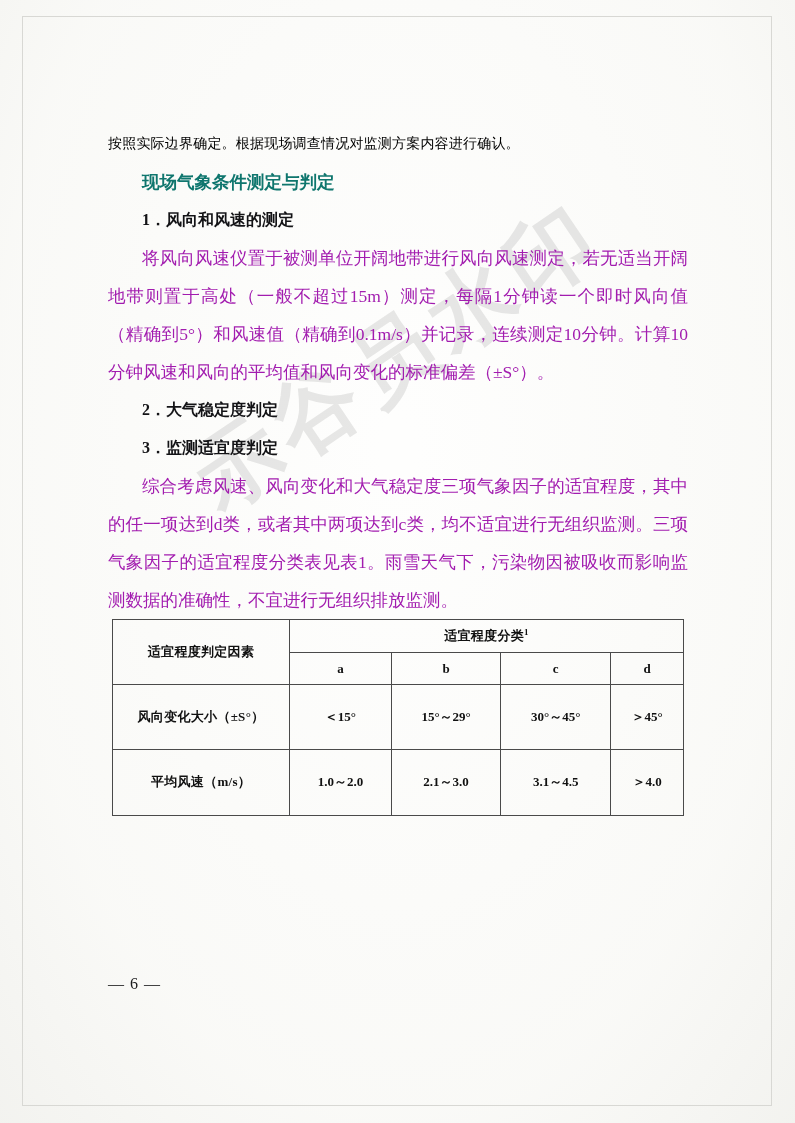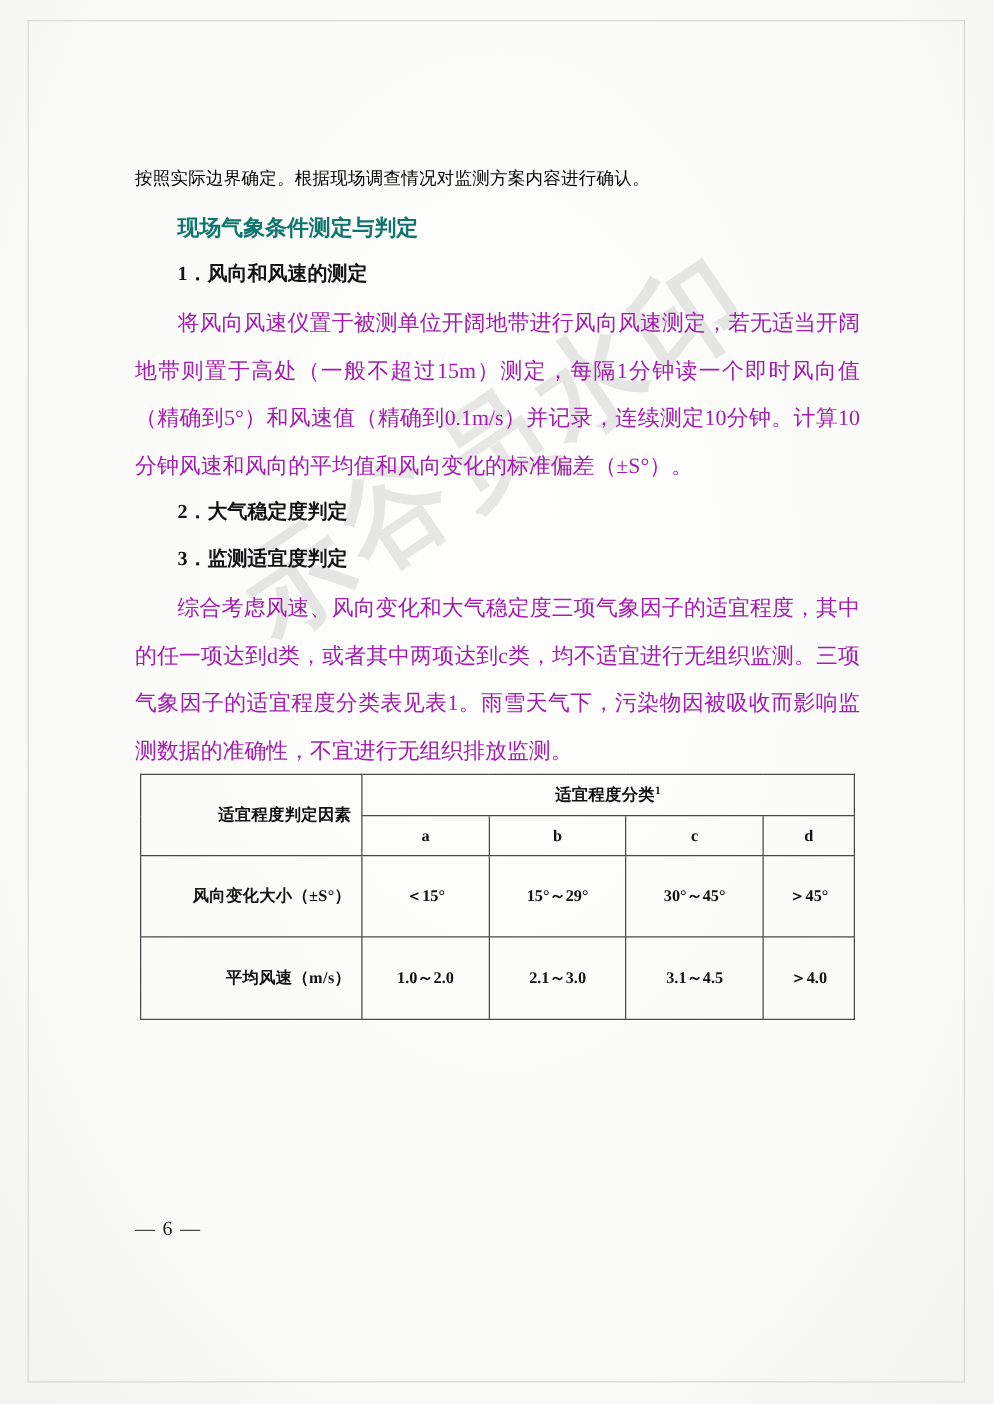--- a/index.html
+++ b/index.html
@@ -98,21 +98,20 @@
     vertical-align: middle;
     padding: 5px 2px;
     font-weight: bold;
     line-height: 1.4;
     font-family: "Liberation Serif", "DejaVu Serif", serif;
   }
   table.data .rowhead {
     width: 160px;
     padding: 23px 8px;
     letter-spacing: 0.3px;
-    text-align: right;
   }
   table.data .grp {
     letter-spacing: 0.3px;
   }
   table.data sup {
     font-size: 9px;
   }
   .footer {
     position: absolute;
     left: 108px;

